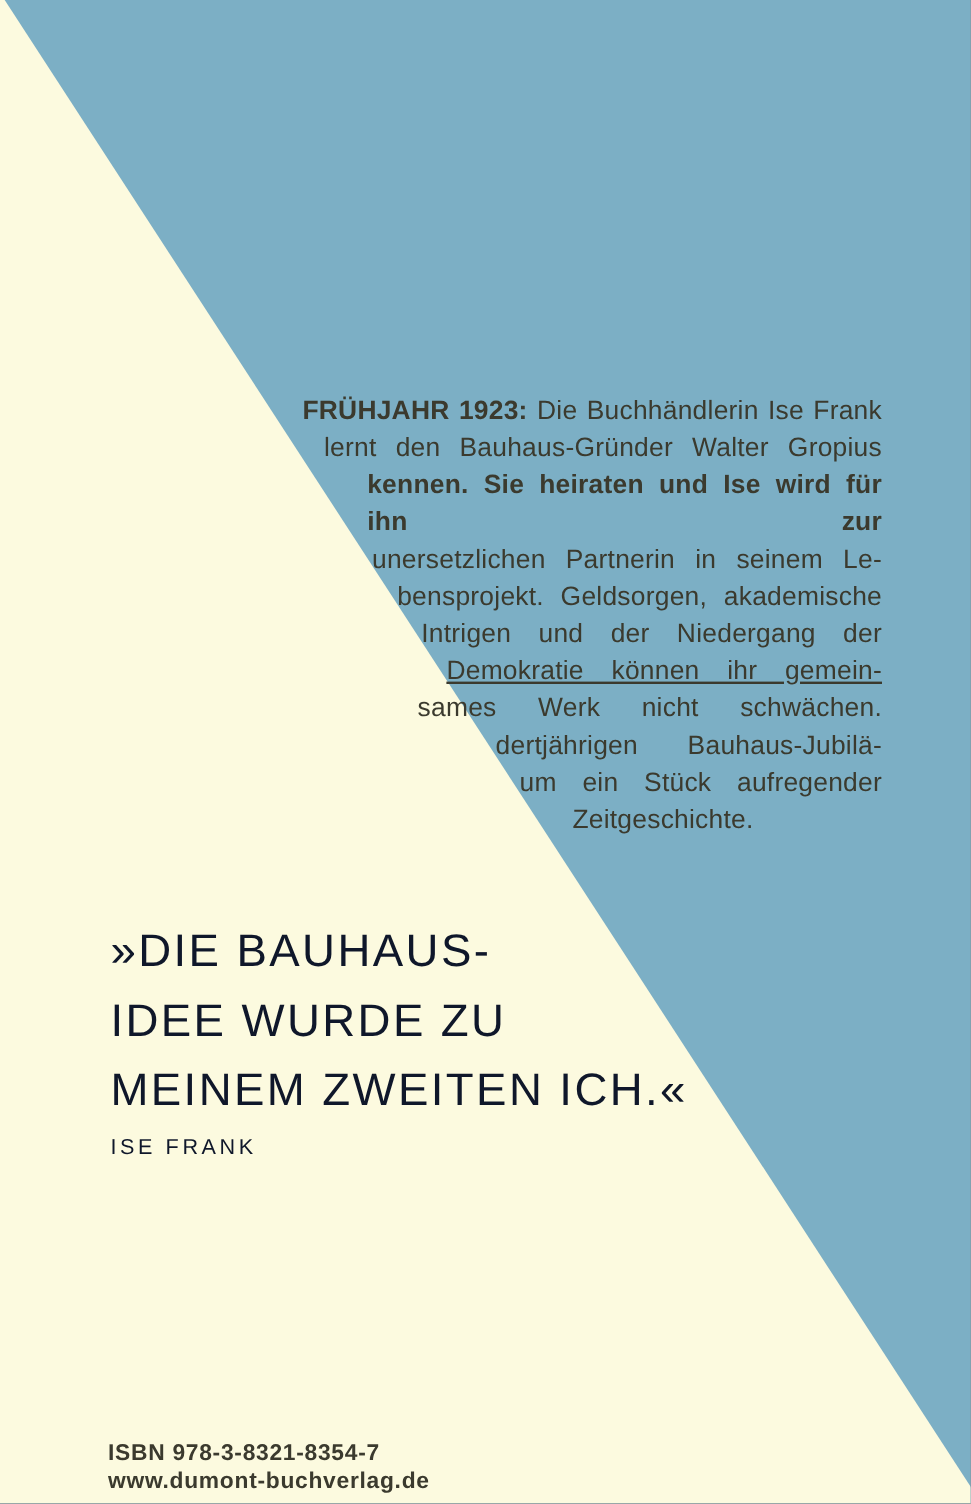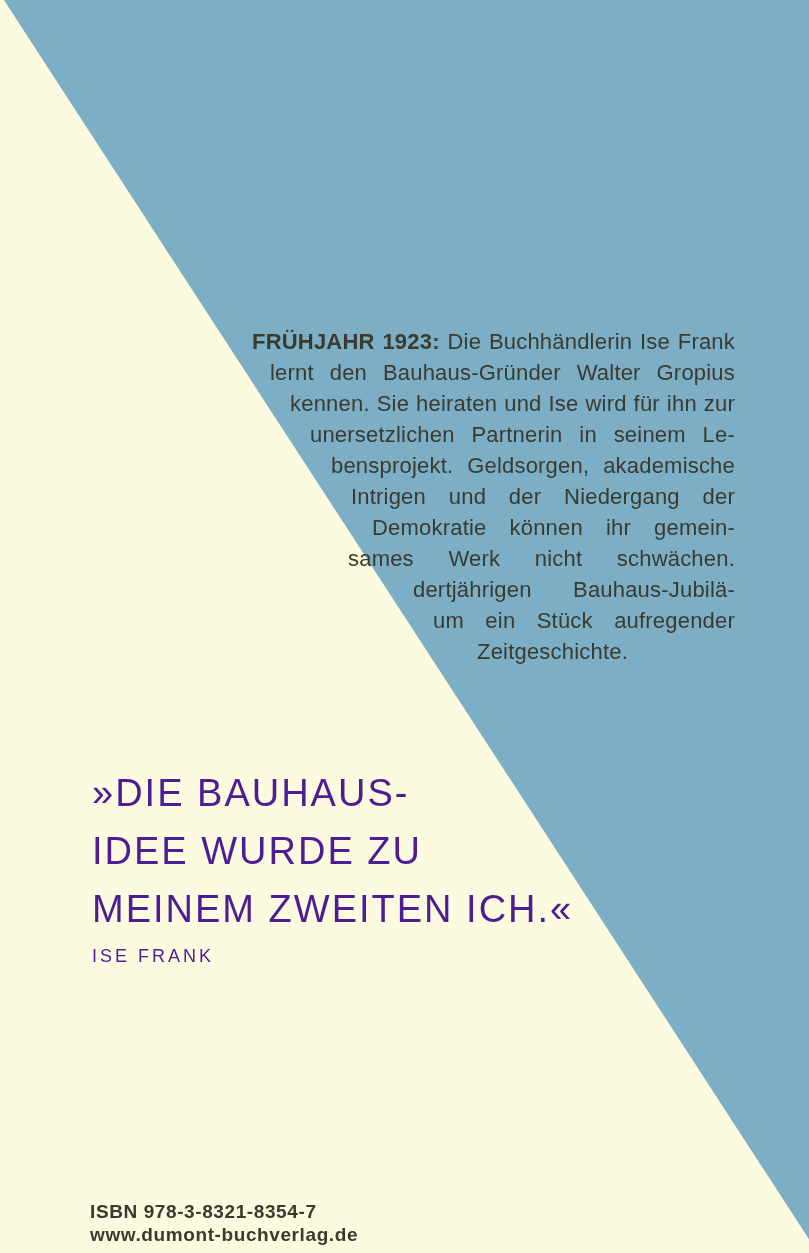--- a/index.html
+++ b/index.html
@@ -24,37 +24,37 @@
     top: 326px;
     left: 252px;
     width: 483px;
     font-size: 22px;
     line-height: 31px;
     letter-spacing: 0.2px;
     color: #3b3a2e;
   }
   .bline { text-align: justify; text-align-last: justify; }
   .bline:nth-child(2)  { margin-left: 18px; }
-  .bline:nth-child(3)  { margin-left: 38px; }
+  .bline:nth-child(3)  { margin-left: 54px; font-weight: bold; }
   .bline:nth-child(4)  { margin-left: 58px; }
   .bline:nth-child(5)  { margin-left: 79px; }
   .bline:nth-child(6)  { margin-left: 99px; }
-  .bline:nth-child(7)  { margin-left: 120px; }
+  .bline:nth-child(7)  { margin-left: 120px; text-decoration: underline; }
   .bline:nth-child(8)  { margin-left: 96px; }
   .bline:nth-child(9)  { margin-left: 161px; }
   .bline:nth-child(10) { margin-left: 181px; }
   .bline:nth-child(11) { margin-left: 201px; }
   .bline.last { margin-left: 225px; text-align: left; text-align-last: left; }
   .lead { font-weight: bold; }
 
   .quote {
     position: absolute;
     left: 92px;
     top: 764px;
-    color: #4c1d95;
+    color: #0f172a;
     font-size: 38px;
     line-height: 58px;
     letter-spacing: 2px;
   }
   .qline { white-space: nowrap; }
   .attribution {
     font-size: 18px;
     line-height: 36px;
     letter-spacing: 3px;
     white-space: nowrap;

